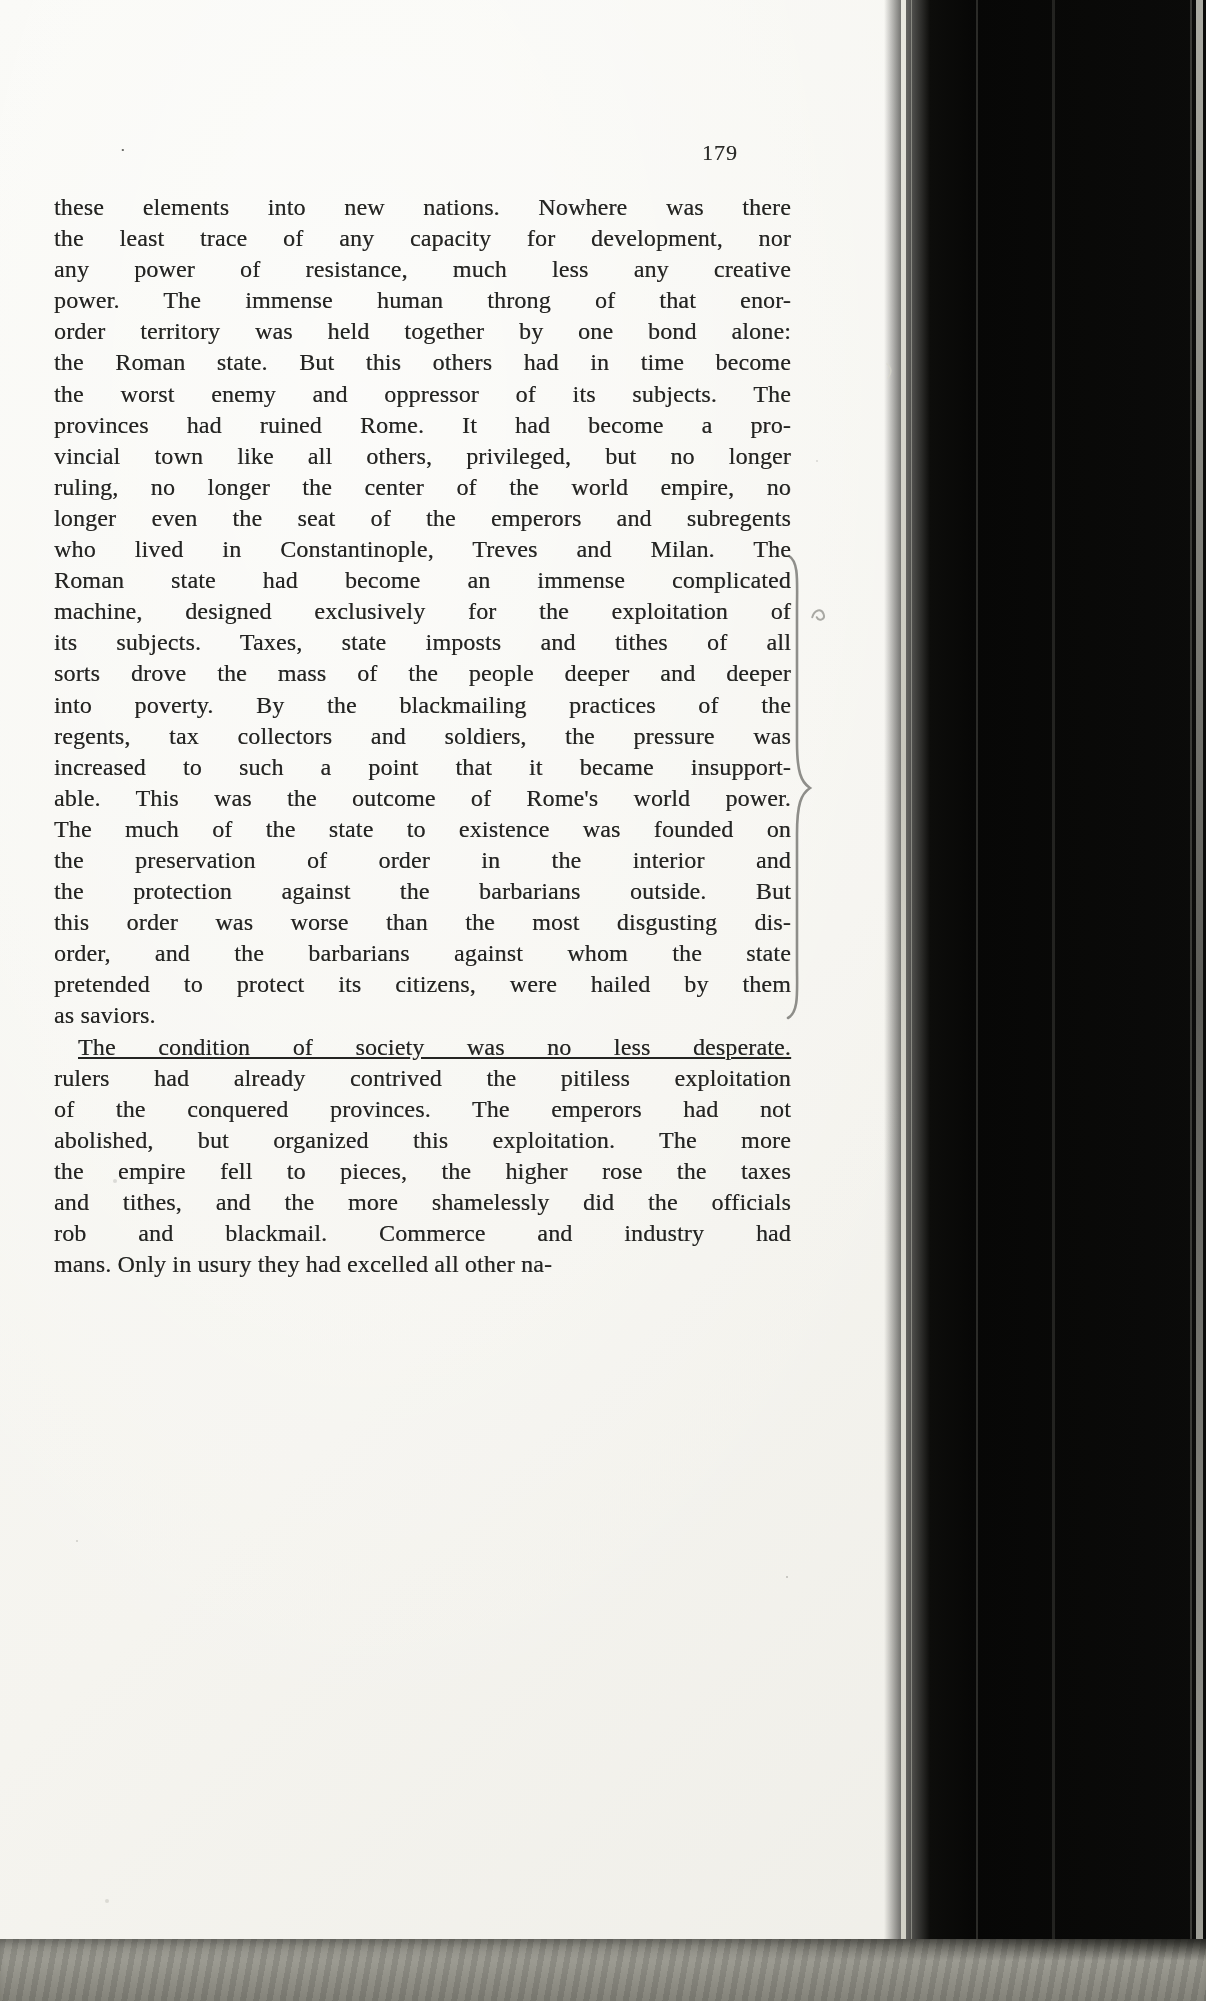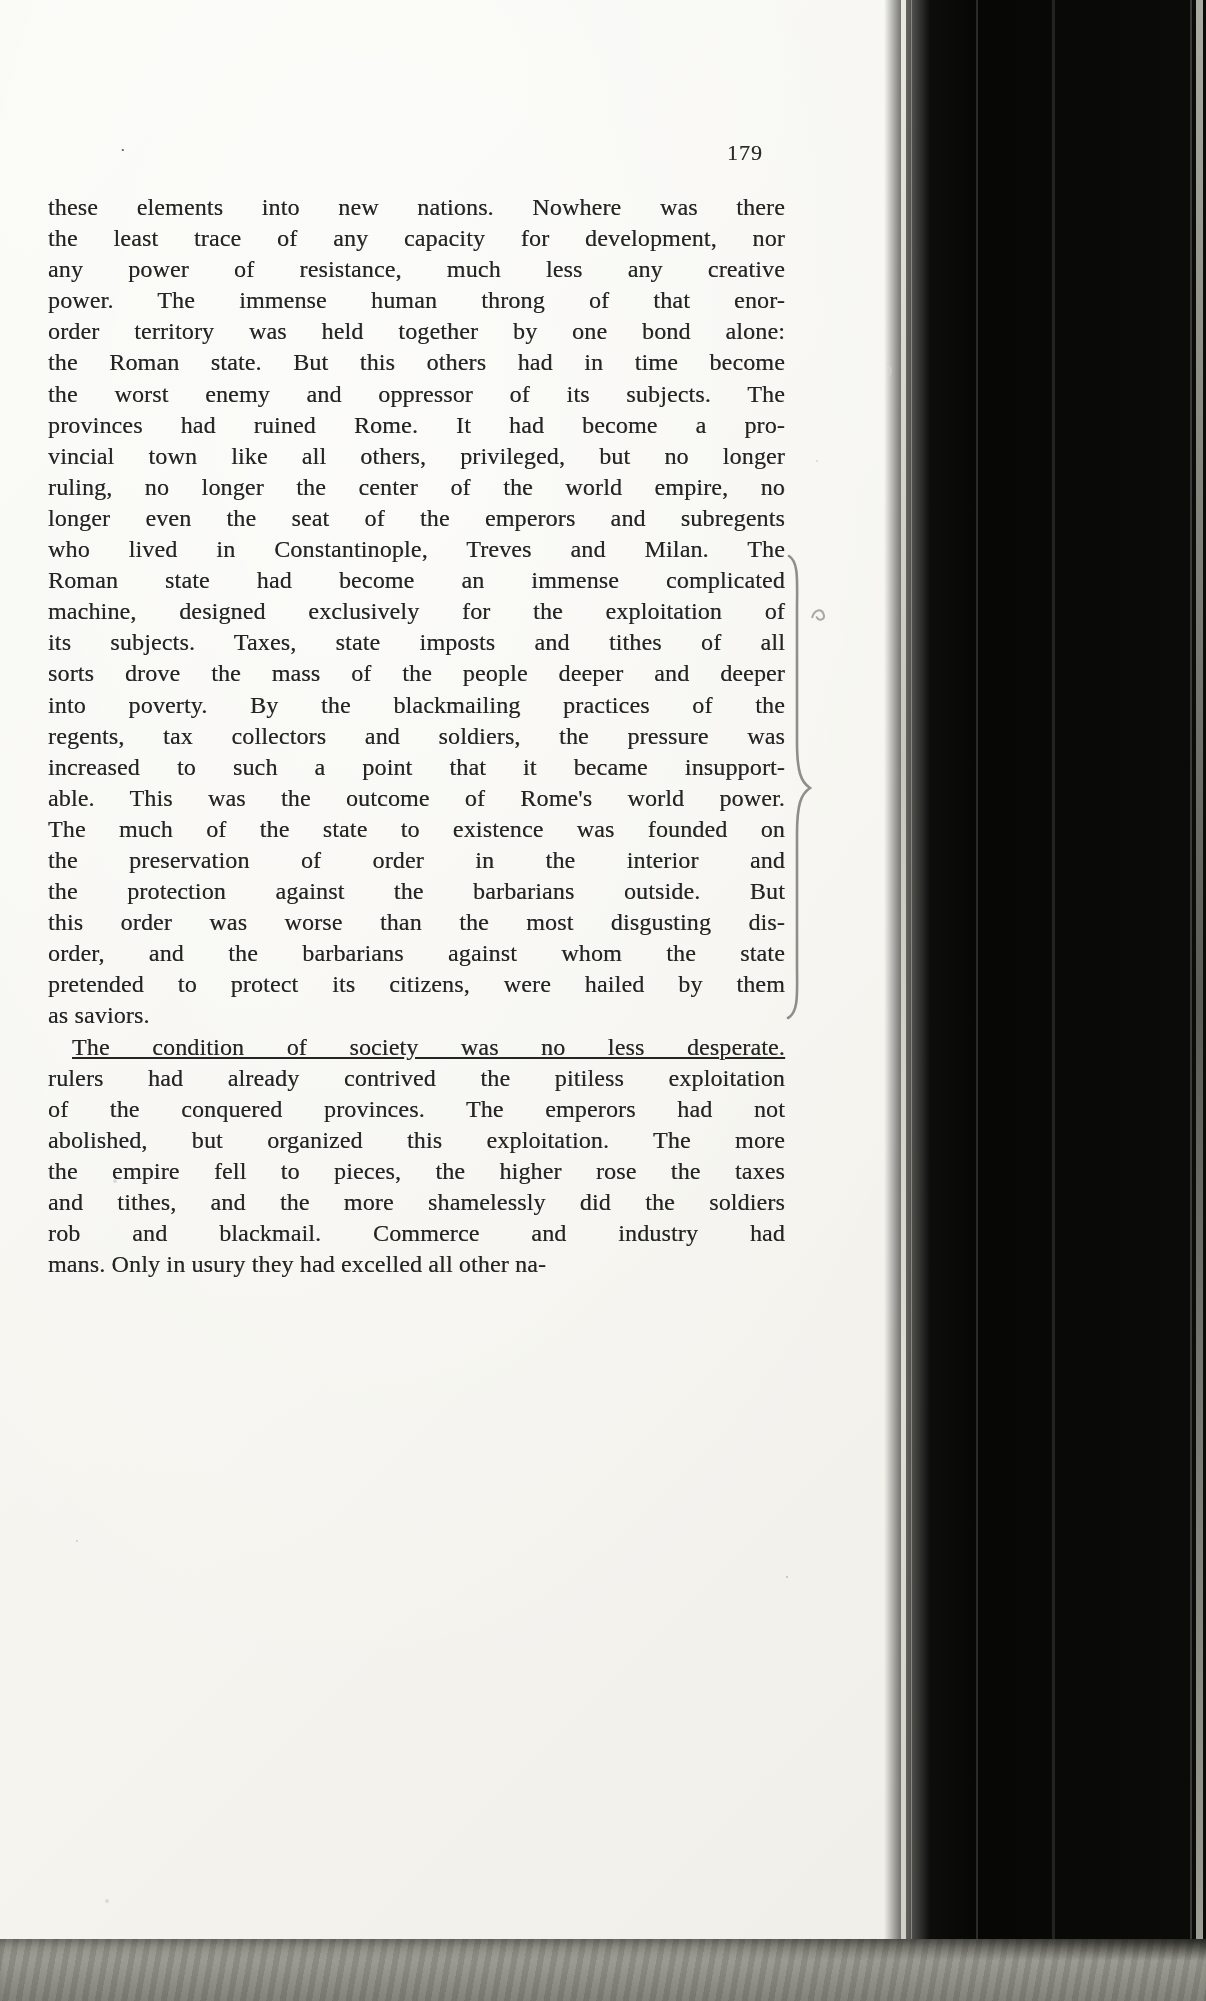--- a/index.html
+++ b/index.html
@@ -14,24 +14,24 @@
     font-family:"Liberation Serif","DejaVu Serif",serif;
   }
   
   .header{
     position:absolute;left:62px;top:140px;width:737px;
     font-size:22px;letter-spacing:3px;color:#2b2b28;
     display:flex;justify-content:center;align-items:baseline;
     text-shadow:0.3px 0 0 rgba(40,40,38,.6);
   }
   .header .prefix{position:absolute;left:58px;top:2px;font-size:16px;color:#6d6d68;letter-spacing:0;}
-  .header .pagenum{position:absolute;right:36px;top:0;letter-spacing:1px;text-align:center;}
+  .header .pagenum{position:absolute;right:61px;top:0;letter-spacing:1px;text-align:center;}
   
   .text-col{
-    position:absolute;left:48px;top:192px;width:737px;
+    position:absolute;left:54px;top:192px;width:737px;
     color:#242422;
   }
   .line{
     height:31.1px;line-height:31.1px;font-size:24px;
     text-align:justify;text-align-last:justify;
     letter-spacing:.15px;
     text-shadow:0.3px 0 0 rgba(36,36,34,.55);
     white-space:nowrap;
     overflow:visible;
   }
@@ -123,21 +123,21 @@
         <div class="line">order, and the barbarians against whom the state</div>
         <div class="line">pretended to protect its citizens, were hailed by them</div>
         <div class="line last">as saviors.</div>
       </div>
     <div class="para para2">
         <div class="line">The condition of society was no less desperate.</div>
         <div class="line">rulers had already contrived the pitiless exploitation</div>
         <div class="line">of the conquered provinces.  The emperors had not</div>
         <div class="line">abolished, but organized this exploitation.  The more</div>
         <div class="line">the empire fell to pieces, the higher rose the taxes</div>
-        <div class="line">and tithes, and the more shamelessly did the soldiers</div>
+        <div class="line">and tithes, and the more shamelessly did the officials</div>
         <div class="line">rob and blackmail.  Commerce and industry had</div>
         <div class="line last">mans.  Only in usury they had excelled all other na-</div>
       </div>
   </div>
 
   <svg class="brace" viewBox="0 0 36 470">
     <path d="M10 4 C 20 10, 18 30, 18 58 L 18 190 C 18 220, 22 230, 31 236 C 22 242, 18 252, 18 282 L 18 414 C 18 440, 20 460, 9 466" fill="none" stroke="#4f4f4b" stroke-width="2.6" stroke-linecap="round"></path>
   </svg>
 
   <svg class="squiggle" viewBox="0 0 16 16">

